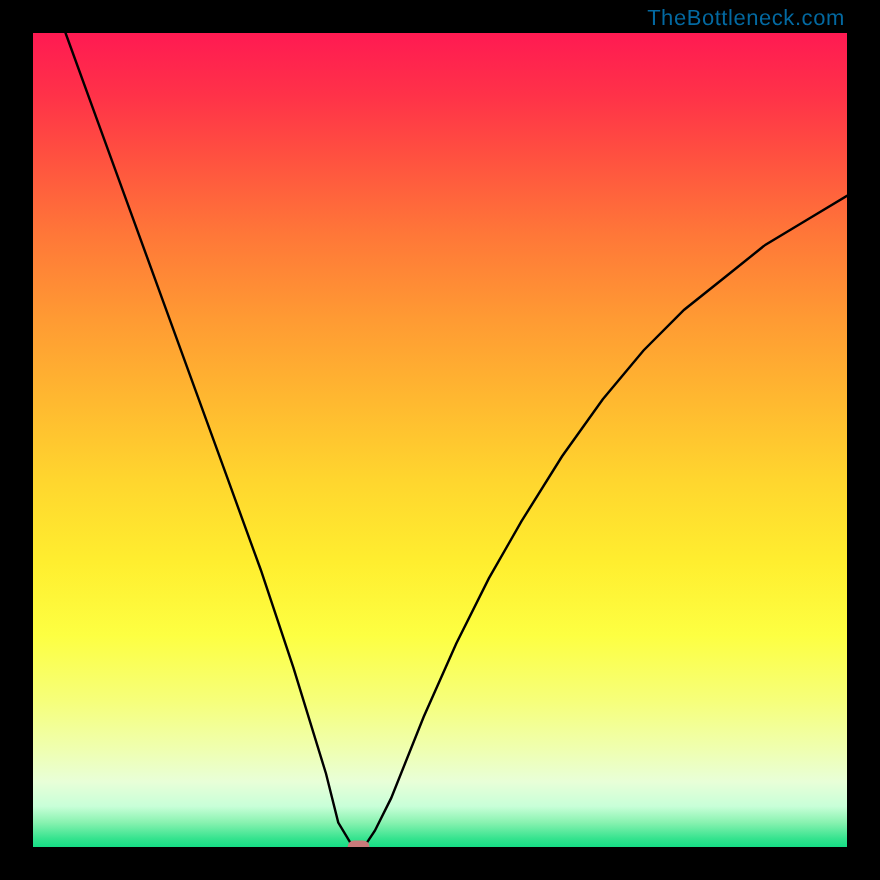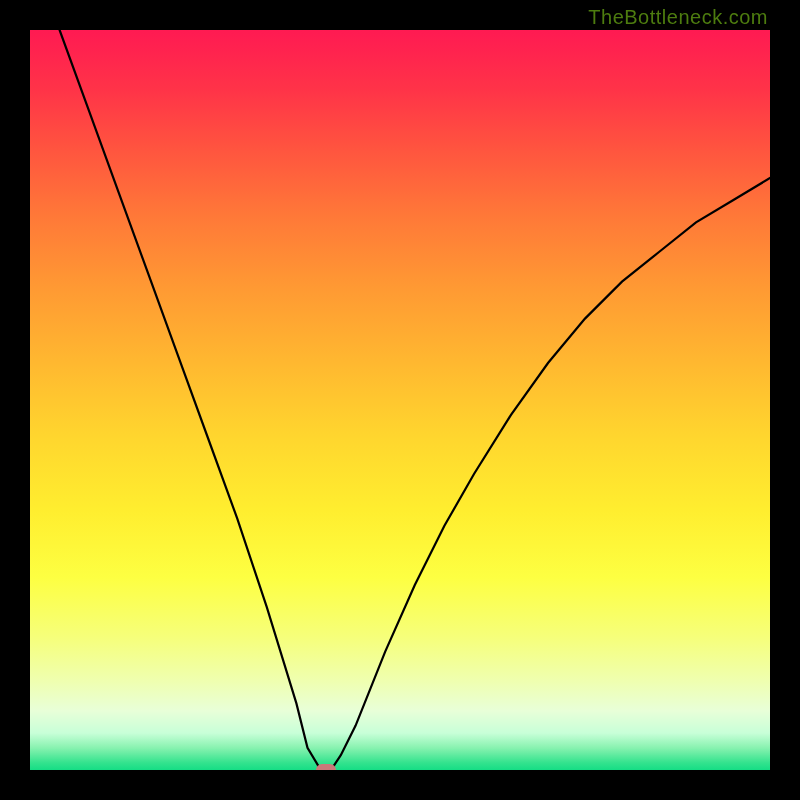--- a/index.html
+++ b/index.html
@@ -41,21 +41,21 @@
       #88f2b0 97%,
       #34e38e 99%,
       #15dd85 100%
     );
     overflow: hidden;
   }
   .watermark {
     position: absolute;
     top: 6px;
     right: 32px;
-    color: #4d7c0f;
+    color: #0369a1;
     font-size: 20px;
     font-weight: 500;
     letter-spacing: 0.5px;
     z-index: 10;
   }
   .curve {
     position: absolute;
     top: 0;
     left: 0;
     width: 740px;

